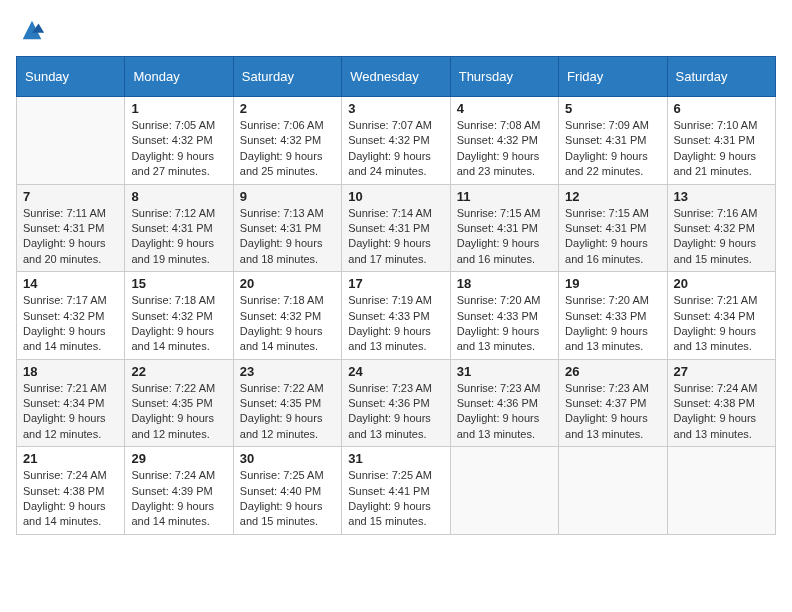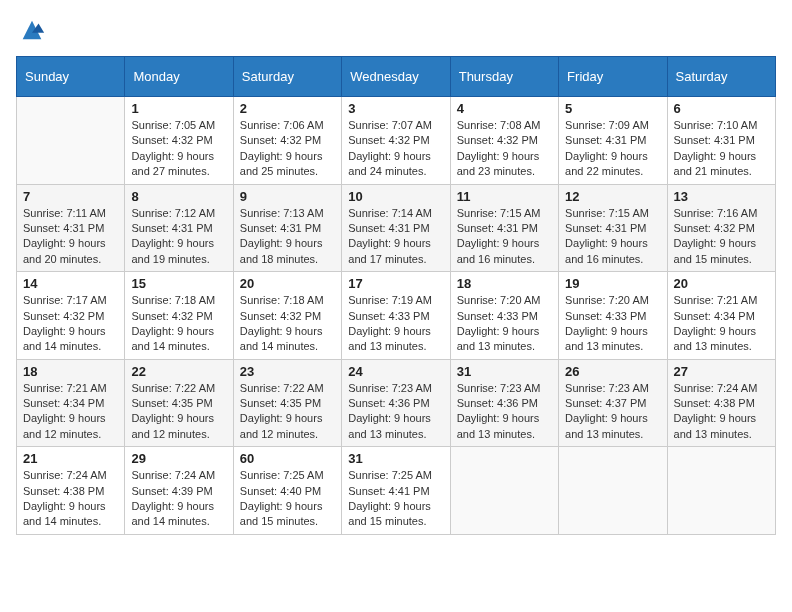--- a/index.html
+++ b/index.html
@@ -239,21 +239,21 @@
       <tr>
         <td>
           <div class="day-number">21</div>
           <div class="day-info">Sunrise: 7:24 AM<br>Sunset: 4:38 PM<br>Daylight: 9 hours and 14 minutes.</div>
         </td>
         <td>
           <div class="day-number">29</div>
           <div class="day-info">Sunrise: 7:24 AM<br>Sunset: 4:39 PM<br>Daylight: 9 hours and 14 minutes.</div>
         </td>
         <td>
-          <div class="day-number">60</div>
+          <div class="day-number">30</div>
           <div class="day-info">Sunrise: 7:25 AM<br>Sunset: 4:40 PM<br>Daylight: 9 hours and 15 minutes.</div>
         </td>
         <td>
           <div class="day-number">31</div>
           <div class="day-info">Sunrise: 7:25 AM<br>Sunset: 4:41 PM<br>Daylight: 9 hours and 15 minutes.</div>
         </td>
         <td class="empty"></td>
         <td class="empty"></td>
         <td class="empty"></td>
       </tr>

